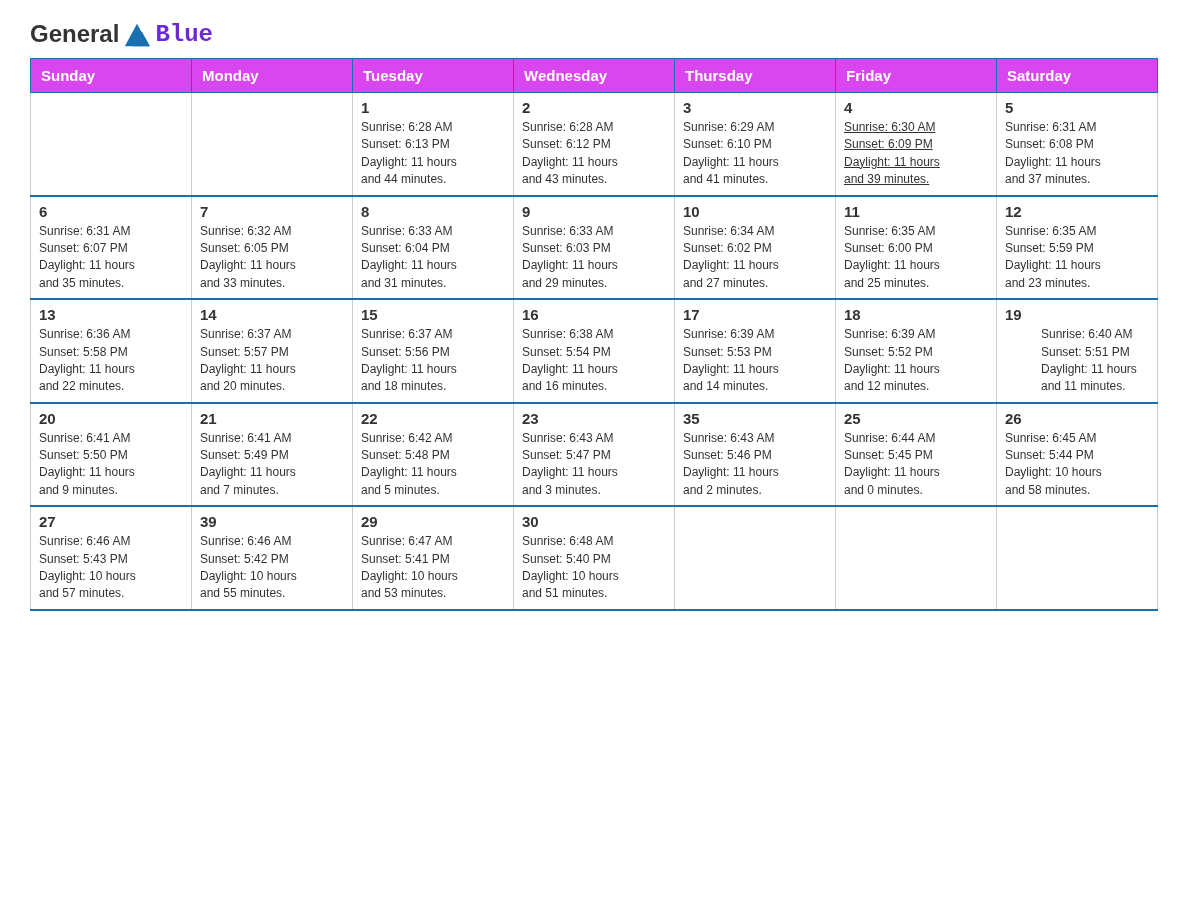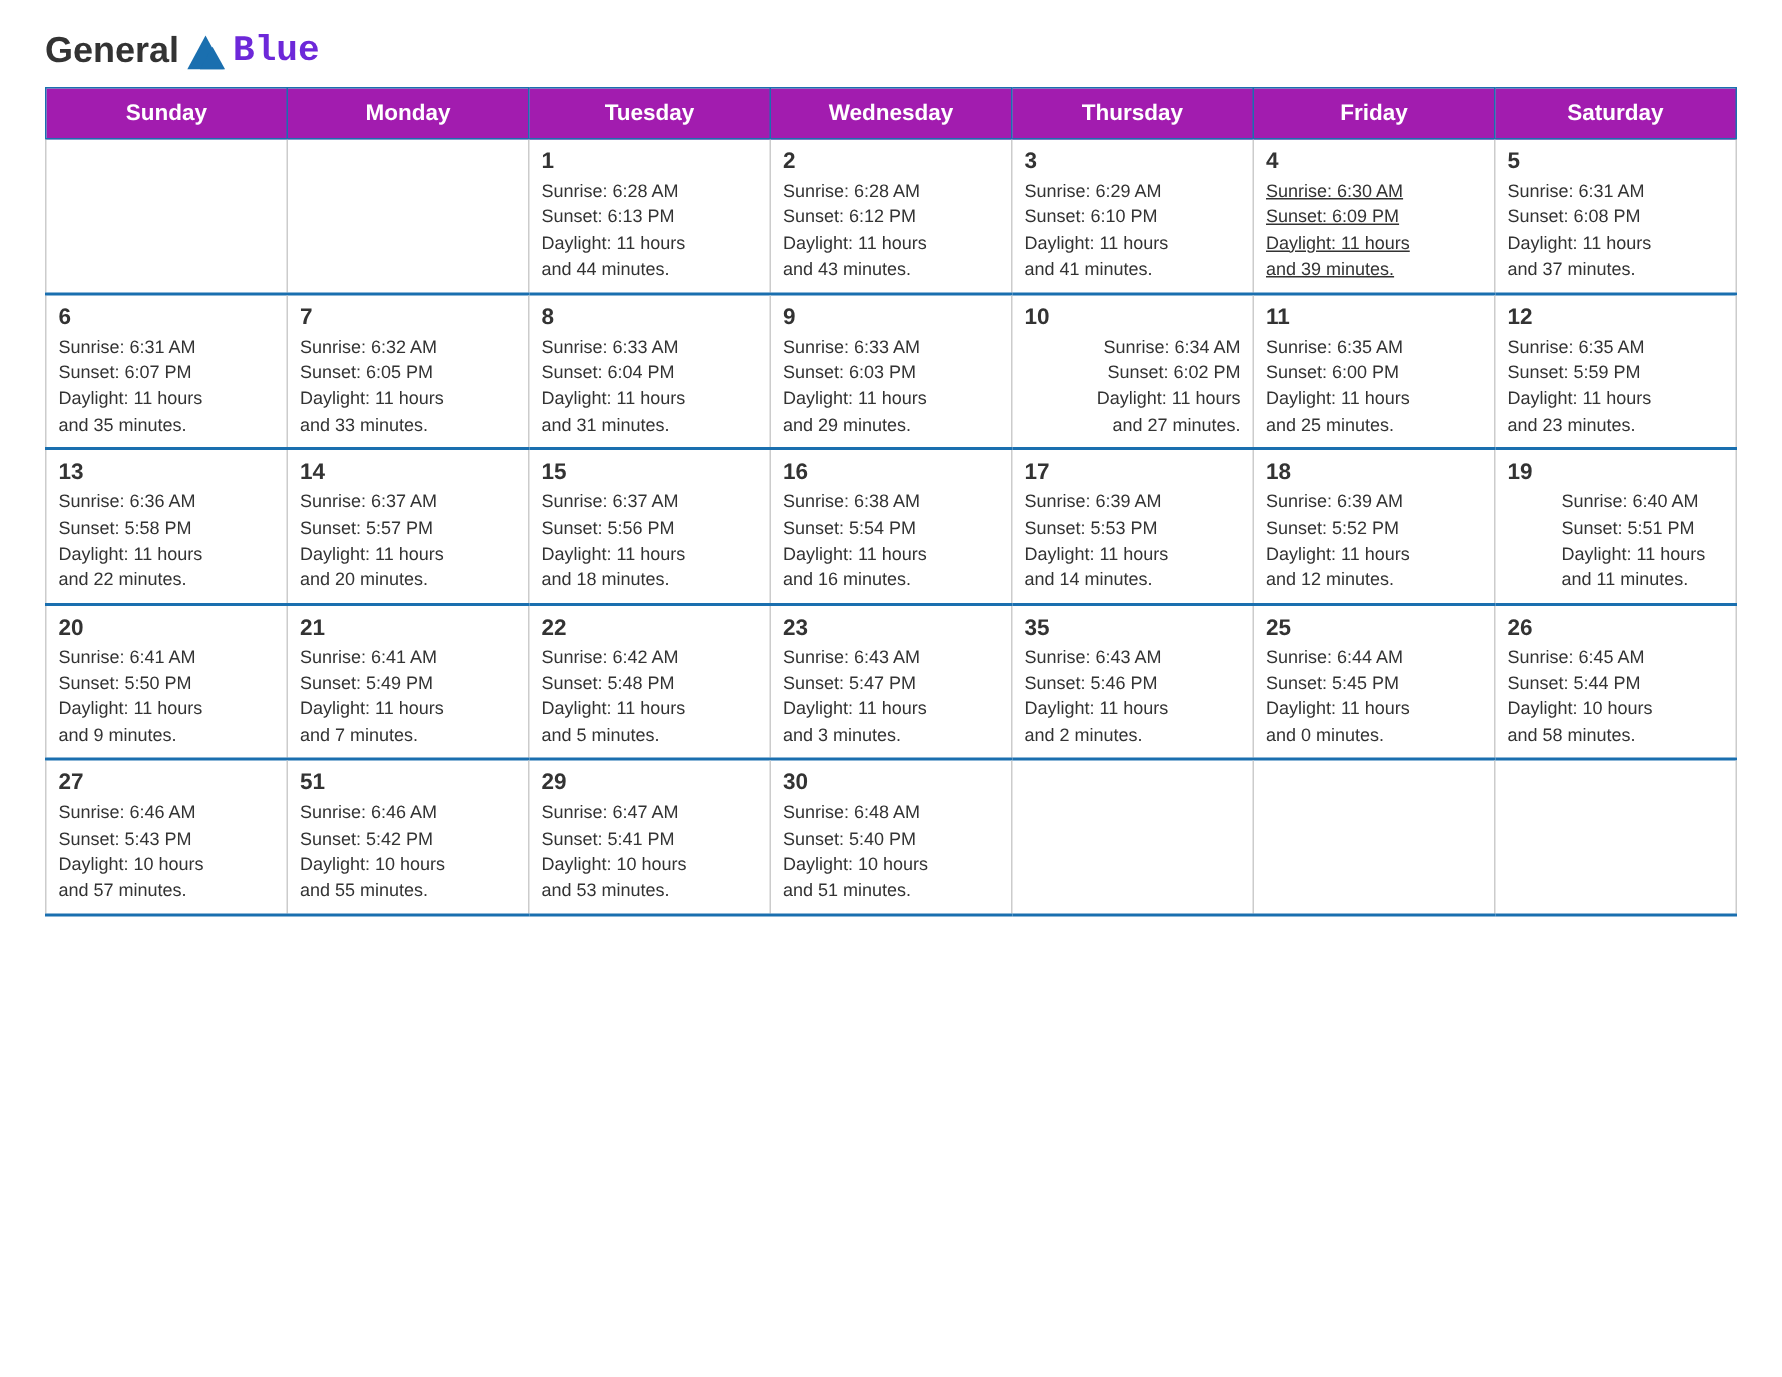--- a/index.html
+++ b/index.html
@@ -39,26 +39,26 @@
       font-size: 20px;
       color: #555;
       margin-top: 4px;
     }
     .calendar {
       width: 100%;
       border-collapse: collapse;
       margin-top: 10px;
     }
     .calendar th {
-      background-color: #a21caf;
+      background-color: #d946ef;
       color: #fff;
       font-size: 15px;
       font-weight: bold;
       padding: 8px 10px;
-      text-align: center;
+      text-align: left;
       border: 1px solid #1a6faf;
     }
     .calendar td {
       vertical-align: top;
       border: 1px solid #ccc;
       padding: 6px 8px;
       width: 14.28%;
       min-height: 110px;
     }
     .calendar tr td {
@@ -176,21 +176,21 @@
         </td>
         <td>
           <div class="day-number">9</div>
           <div class="day-info" style="white-space: pre-line;">Sunrise: 6:33 AM
 Sunset: 6:03 PM
 Daylight: 11 hours
 and 29 minutes.</div>
         </td>
         <td>
           <div class="day-number">10</div>
-          <div class="day-info" style="white-space: pre-line; text-align: right;">Sunrise: 6:34 AM
+          <div class="day-info" style="white-space: pre-line;">Sunrise: 6:34 AM
 Sunset: 6:02 PM
 Daylight: 11 hours
 and 27 minutes.</div>
         </td>
         <td>
           <div class="day-number">11</div>
           <div class="day-info" style="white-space: pre-line;">Sunrise: 6:35 AM
 Sunset: 6:00 PM
 Daylight: 11 hours
 and 25 minutes.</div>
@@ -307,21 +307,21 @@
       </tr>
       <tr>
         <td>
           <div class="day-number">27</div>
           <div class="day-info" style="white-space: pre-line;">Sunrise: 6:46 AM
 Sunset: 5:43 PM
 Daylight: 10 hours
 and 57 minutes.</div>
         </td>
         <td>
-          <div class="day-number">51</div>
+          <div class="day-number">39</div>
           <div class="day-info" style="white-space: pre-line;">Sunrise: 6:46 AM
 Sunset: 5:42 PM
 Daylight: 10 hours
 and 55 minutes.</div>
         </td>
         <td>
           <div class="day-number">29</div>
           <div class="day-info" style="white-space: pre-line;">Sunrise: 6:47 AM
 Sunset: 5:41 PM
 Daylight: 10 hours

